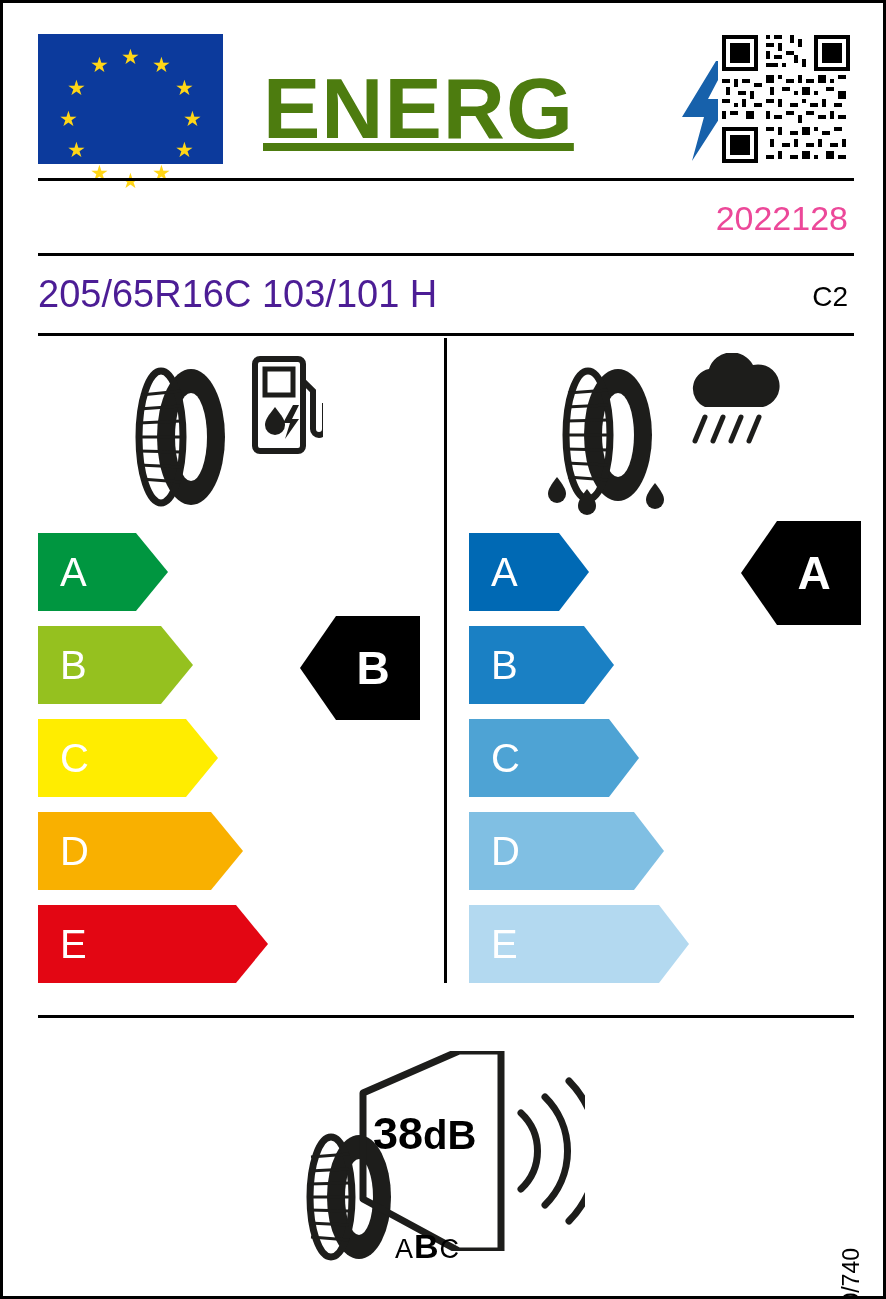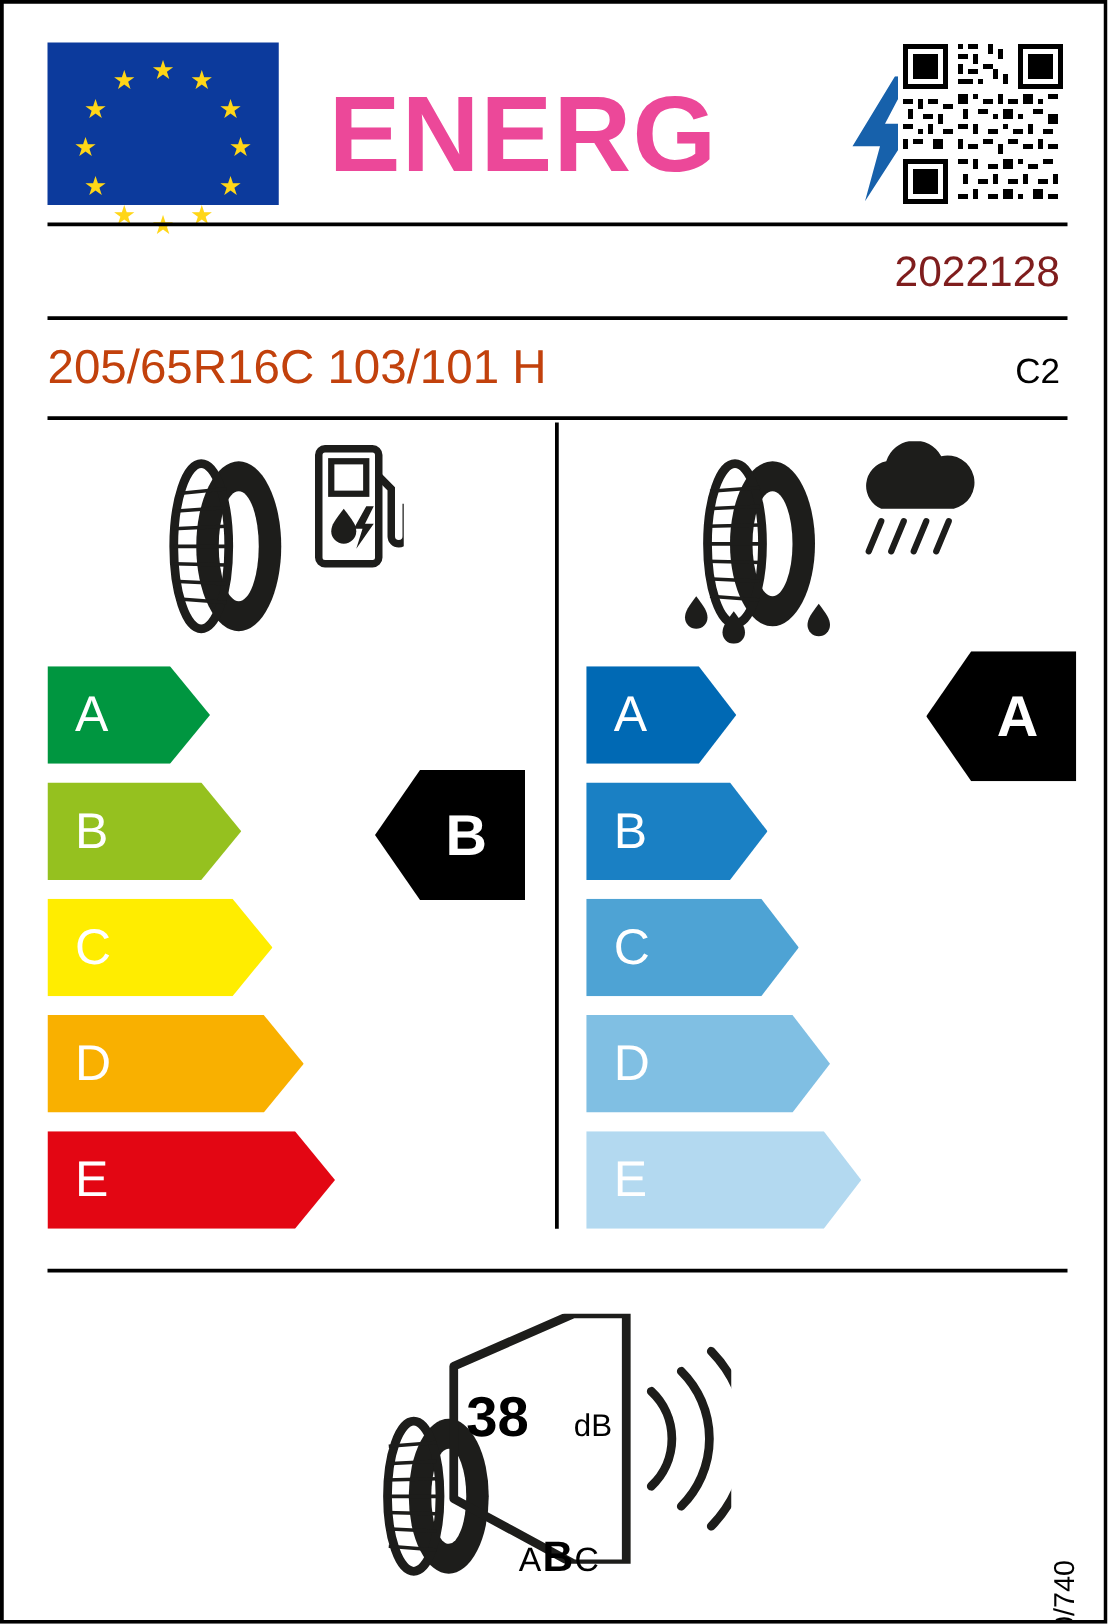--- a/index.html
+++ b/index.html
@@ -46,22 +46,23 @@
     height: 21px;
     text-align: center;
   }
   .energ {
     position: absolute;
     left: 225px;
     top: 34px;
     font-size: 86px;
     font-weight: bold;
     letter-spacing: 1px;
-    color: #ec4899;
+    color: #4d7c0f;
     line-height: 86px;
+    text-decoration: underline;
   }
   .bolt {
     position: absolute;
     left: 640px;
     top: 30px;
     width: 56px;
     height: 100px;
     color: #1761ab;
   }
   .qr {
@@ -86,29 +87,29 @@
     top: 196px;
     font-size: 34px;
     font-weight: bold;
     color: #000;
   }
   .code {
     position: absolute;
     right: 35px;
     top: 196px;
     font-size: 34px;
-    color: #7f1d1d;
+    color: #ec4899;
     margin-left: 25px;
   }
   .size {
     position: absolute;
     left: 35px;
     top: 270px;
     font-size: 38px;
-    color: #c2410c;
+    color: #4c1d95;
   }
   .cls {
     position: absolute;
     right: 35px;
     top: 278px;
     font-size: 28px;
     color: #000;
   }
 
   
@@ -162,24 +163,24 @@
   .hrule2 { top: 1012px; }
   .noise { position: absolute; left: 0; top: 1040px; width: 886px; height: 230px; }
   .noise-db {
     position: absolute;
     left: 370px;
     top: 1105px;
     font-size: 45px;
     font-weight: bold;
     color: #000;
   }
-  .noise-db .unit { font-size: 25px; font-weight: normal; margin-left: 36px; }
+  .noise-db .unit { font-size: 40px; font-weight: bold; }
   .noise-abc {
     position: absolute;
-    left: 412px;
+    left: 392px;
     top: 1224px;
     font-size: 27px;
     color: #000;
     letter-spacing: 1px;
   }
   .noise-abc .big { font-size: 34px; font-weight: bold; }
 
   .vyear {
     position: absolute;
     right: 18px;

